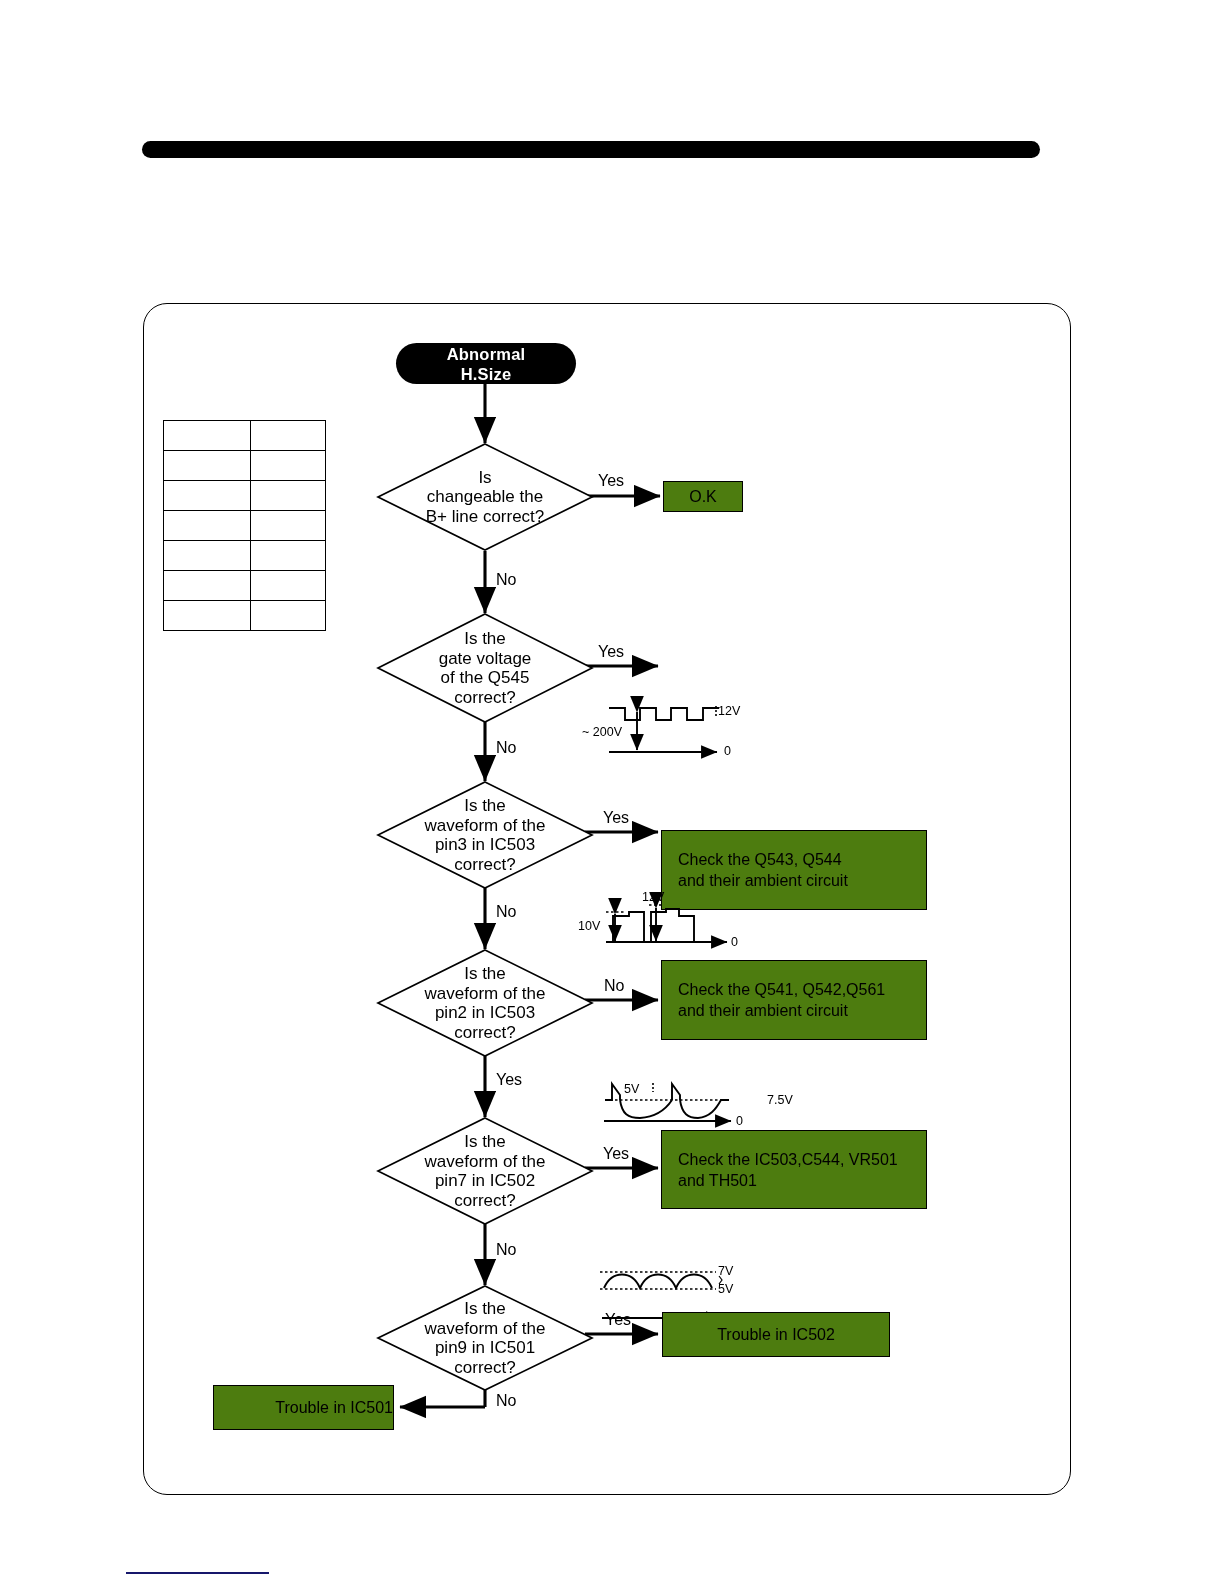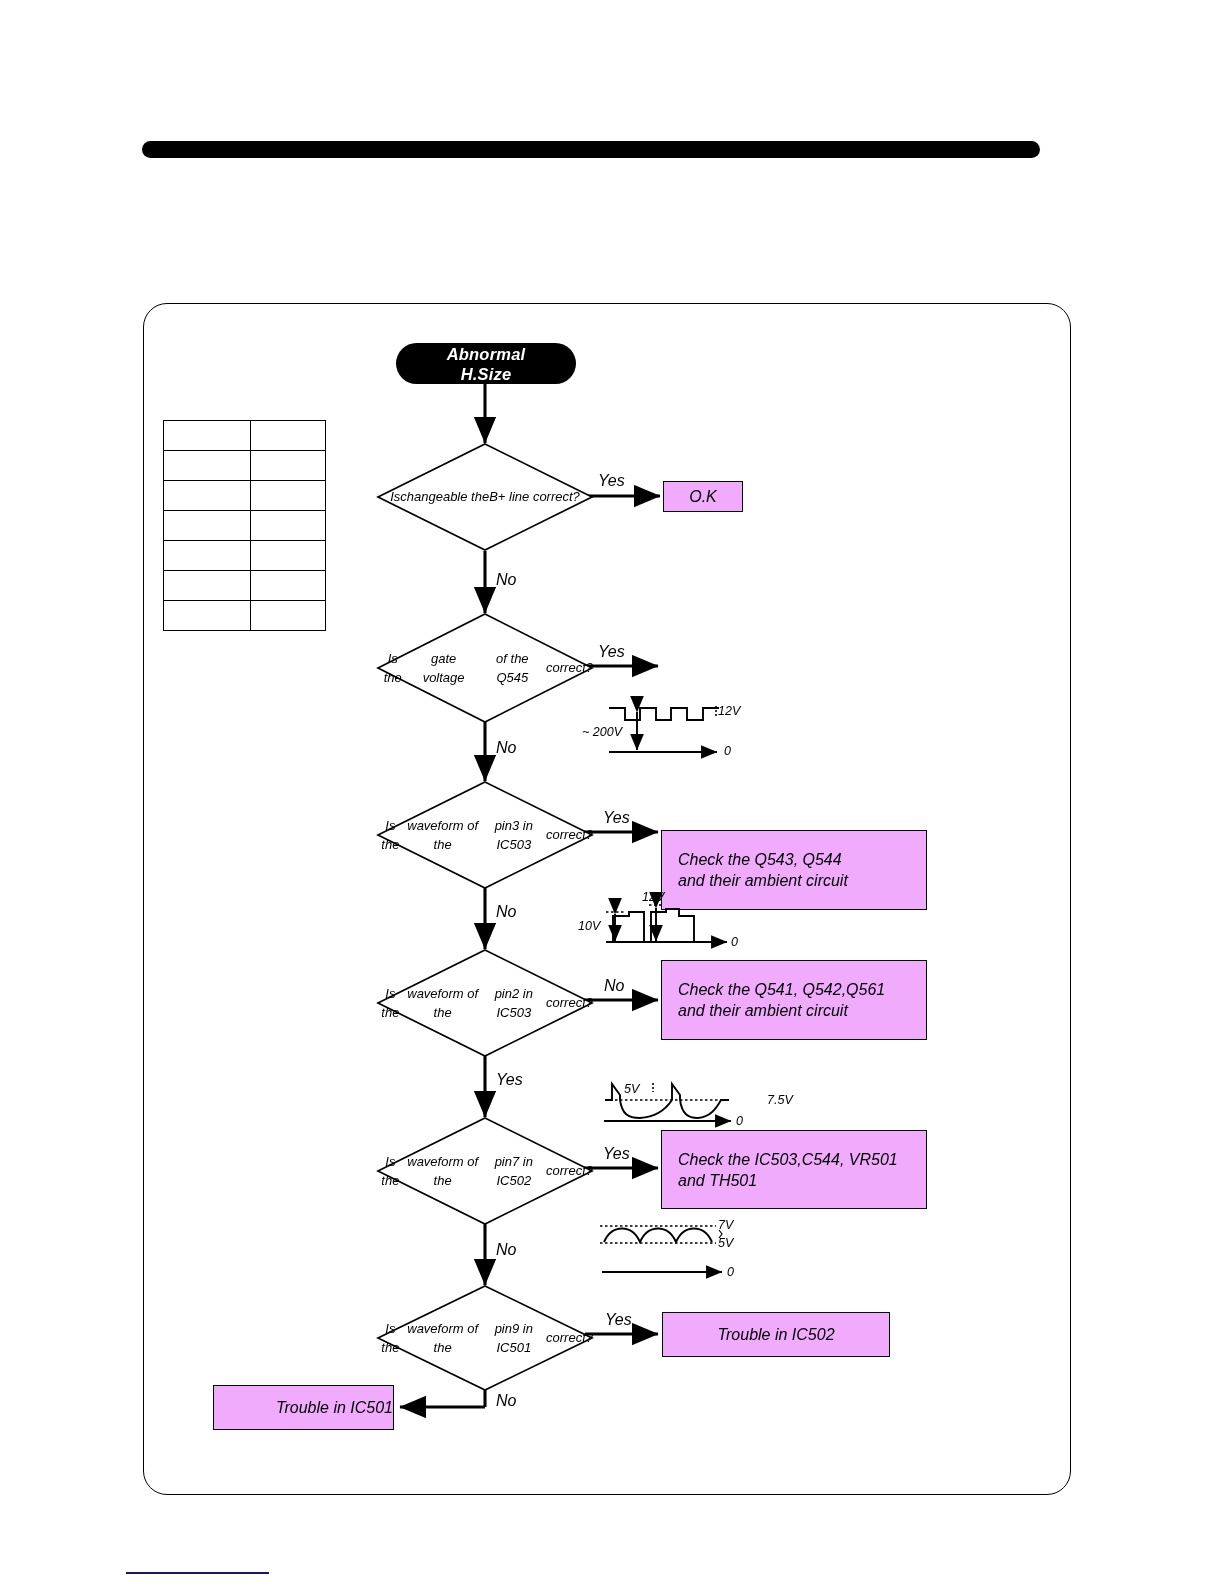--- a/index.html
+++ b/index.html
@@ -13,21 +13,20 @@
     position: relative;
     font-family: "Liberation Sans", sans-serif;
     color: #000000;
     overflow: hidden;
   }
   .page {
     position: absolute;
     left: 0; top: 0;
     width: 1100px;
     height: 1584px;
-    font-style: italic;
   }
   
   .header-rule {
     position: absolute;
     left: 142px;
     top: 141px;
     width: 898px;
     height: 17px;
     background: #000000;
     border-radius: 9px;
@@ -96,35 +95,35 @@
     position: absolute;
     left: 0; top: 0;
     overflow: visible;
   }
   .diamond-label {
     position: absolute;
     left: 0; top: 0;
     width: 100%;
     height: 100%;
     display: flex;
-    flex-direction: row;
+    flex-direction: column;
     align-items: center;
     justify-content: center;
-    font-size: 13px;
+    font-size: 17px;
     line-height: 19.5px;
     text-align: center;
     pointer-events: none;
   }
 
   
   .box {
     position: absolute;
     border: 1.6px solid #000000;
     box-sizing: border-box;
-    background: #f0abfc;
+    background: #4d7c0f;
     font-size: 16px;
     line-height: 21px;
     display: flex;
     flex-direction: column;
     justify-content: center;
     padding-left: 16px;
   }
   .box.center {
     align-items: center;
     justify-content: center;
@@ -385,21 +384,21 @@
     </div>
   </div>
   <div class="conn-label" style="left:603px; top:1145px;">Yes</div>
   <div class="conn-label" style="left:496px; top:1241px;">No</div>
 
   <div class="box" style="left:661px; top:1130px; width:266px; height:79px;">
     <span>Check the IC503,C544, VR501</span>
     <span>and  TH501</span>
   </div>
 
-  <div class="wave" style="left:592px; top:1222px; width:150px; height:60px;">
+  <div class="wave" style="left:592px; top:1268px; width:150px; height:60px;">
     <svg width="150" height="60" viewBox="0 0 150 60">
 
       <path d="M12,20 C20,2 40,2 48,20 C56,2 76,2 84,20 C92,2 112,2 120,20" fill="none" stroke="#000" stroke-width="1.9"></path>
 
       <line x1="8" y1="4" x2="124" y2="4" stroke="#000" stroke-width="1.5" stroke-dasharray="2.5,2.5"></line>
 
       <line x1="8" y1="21" x2="124" y2="21" stroke="#000" stroke-width="1.5" stroke-dasharray="2.5,2.5"></line>
 
       <path d="M127,8 L130,12 L127,16" fill="none" stroke="#000" stroke-width="1.2"></path>
 

